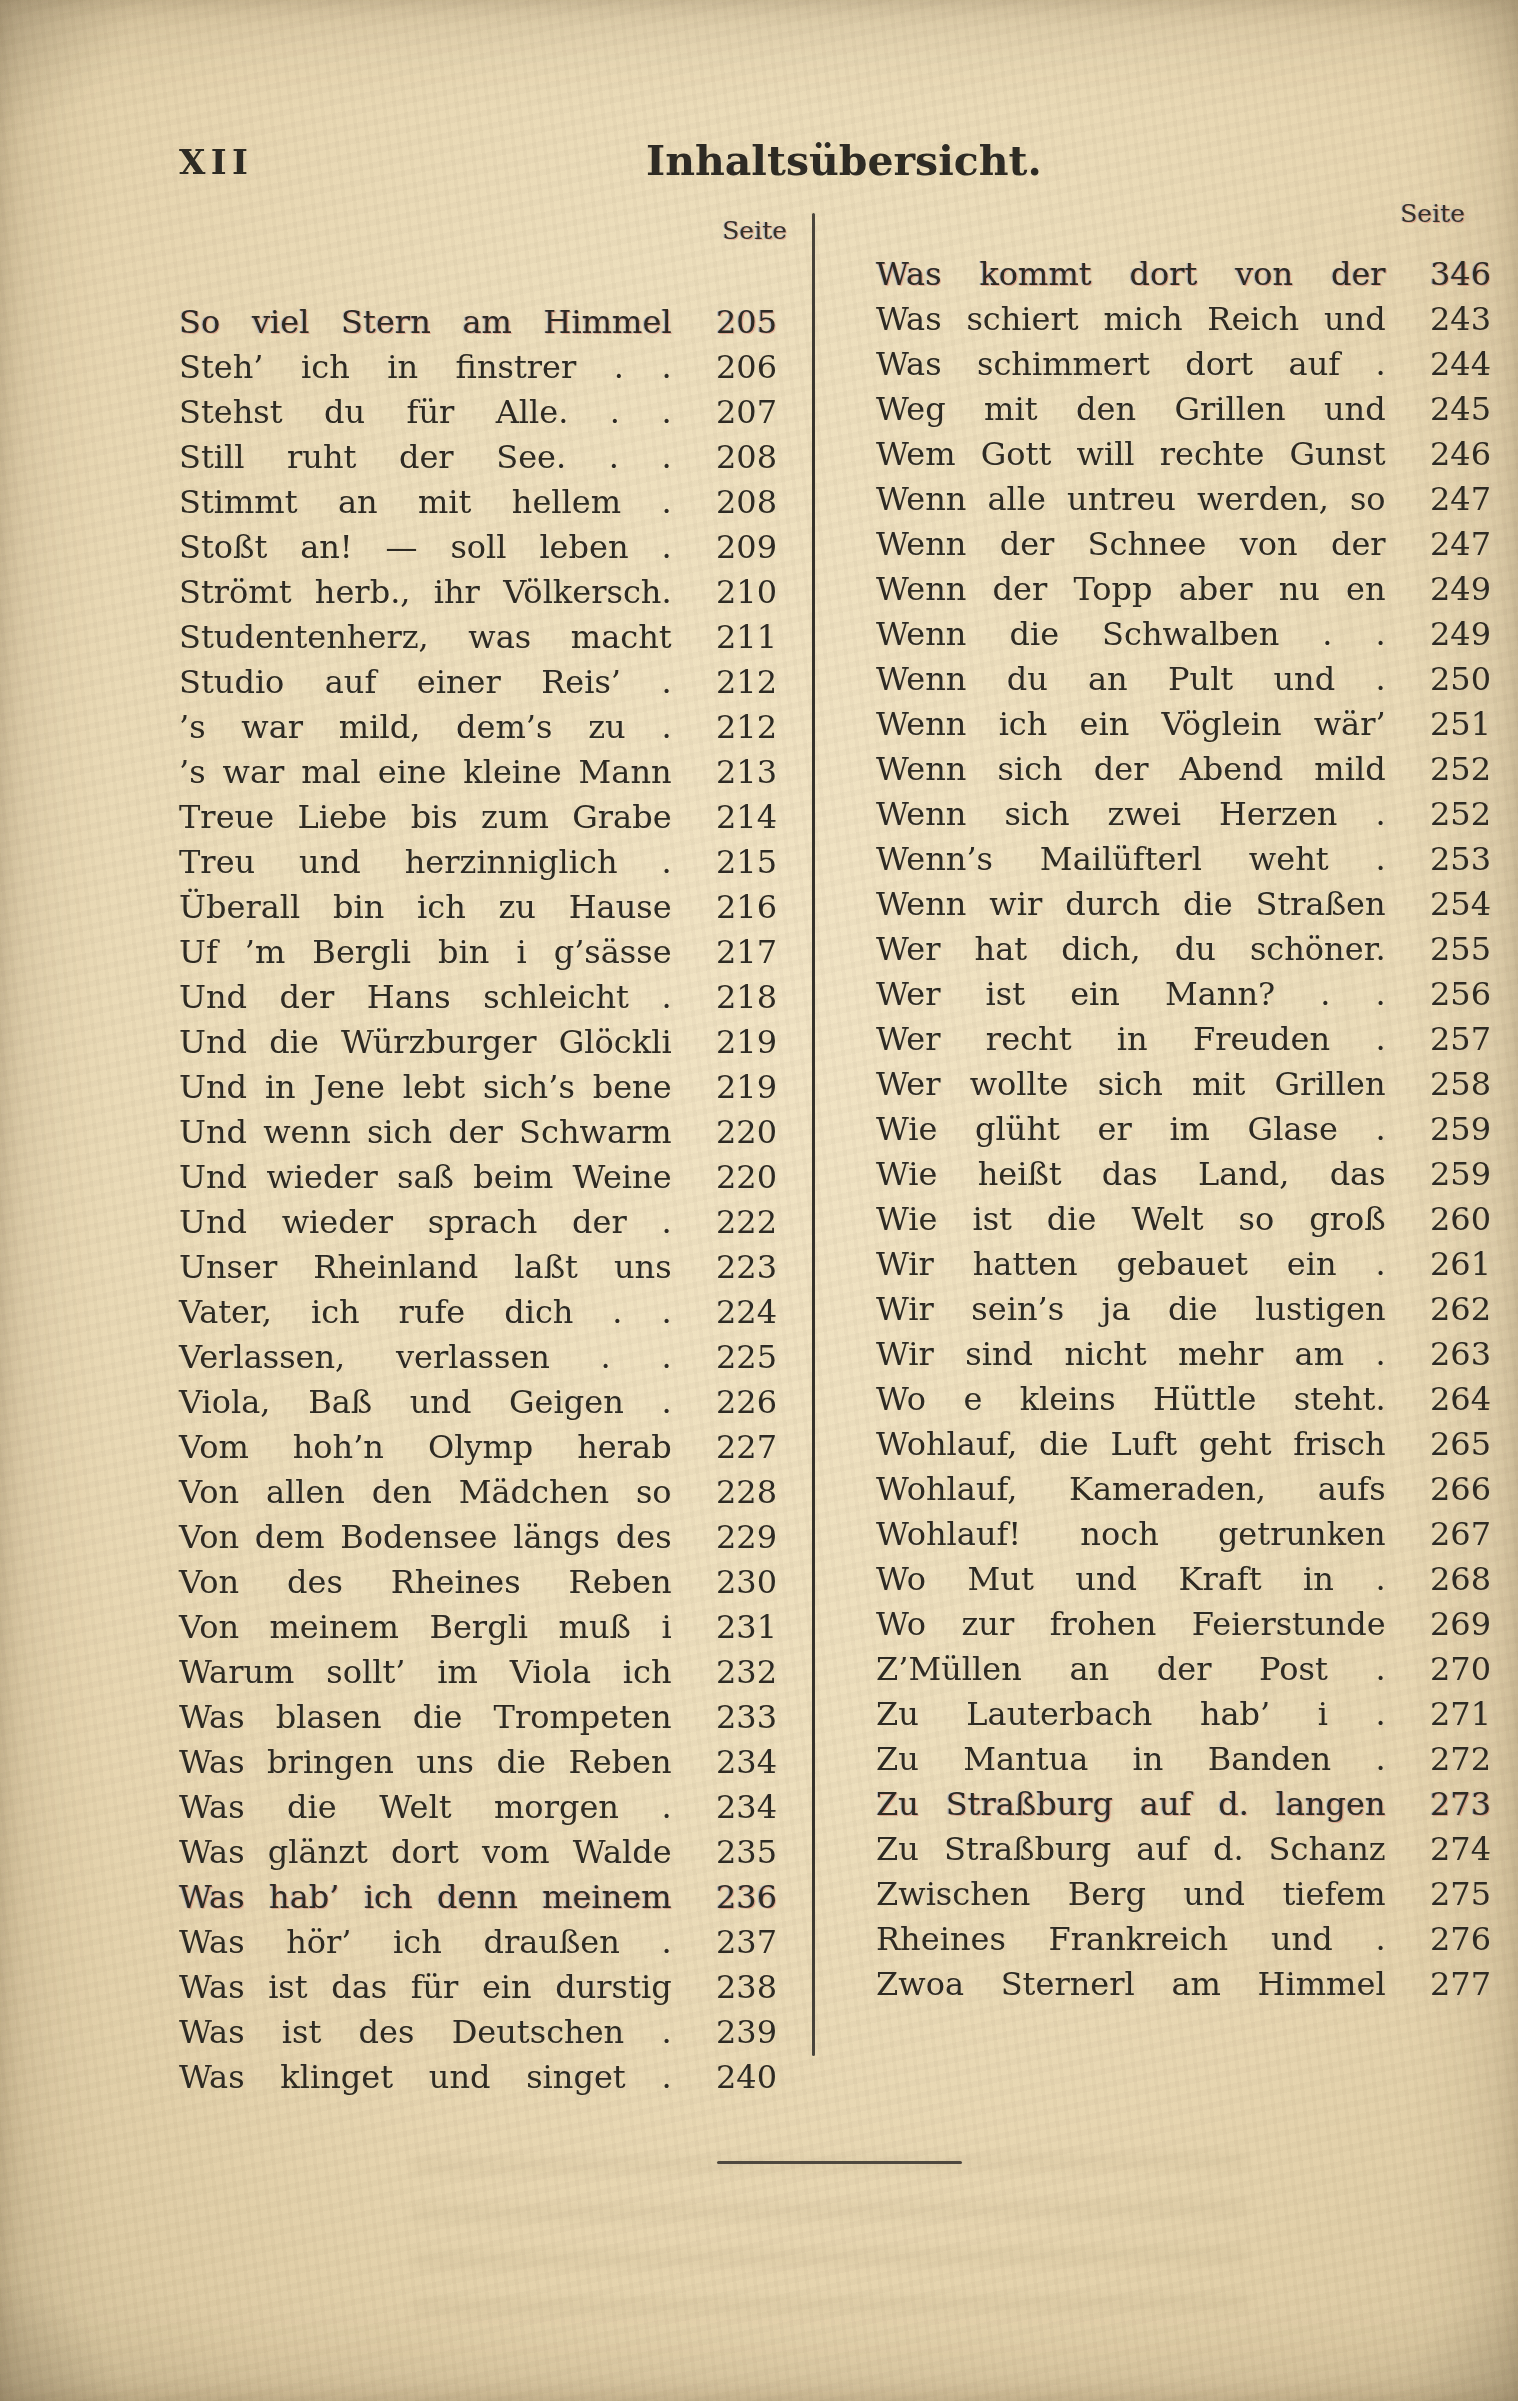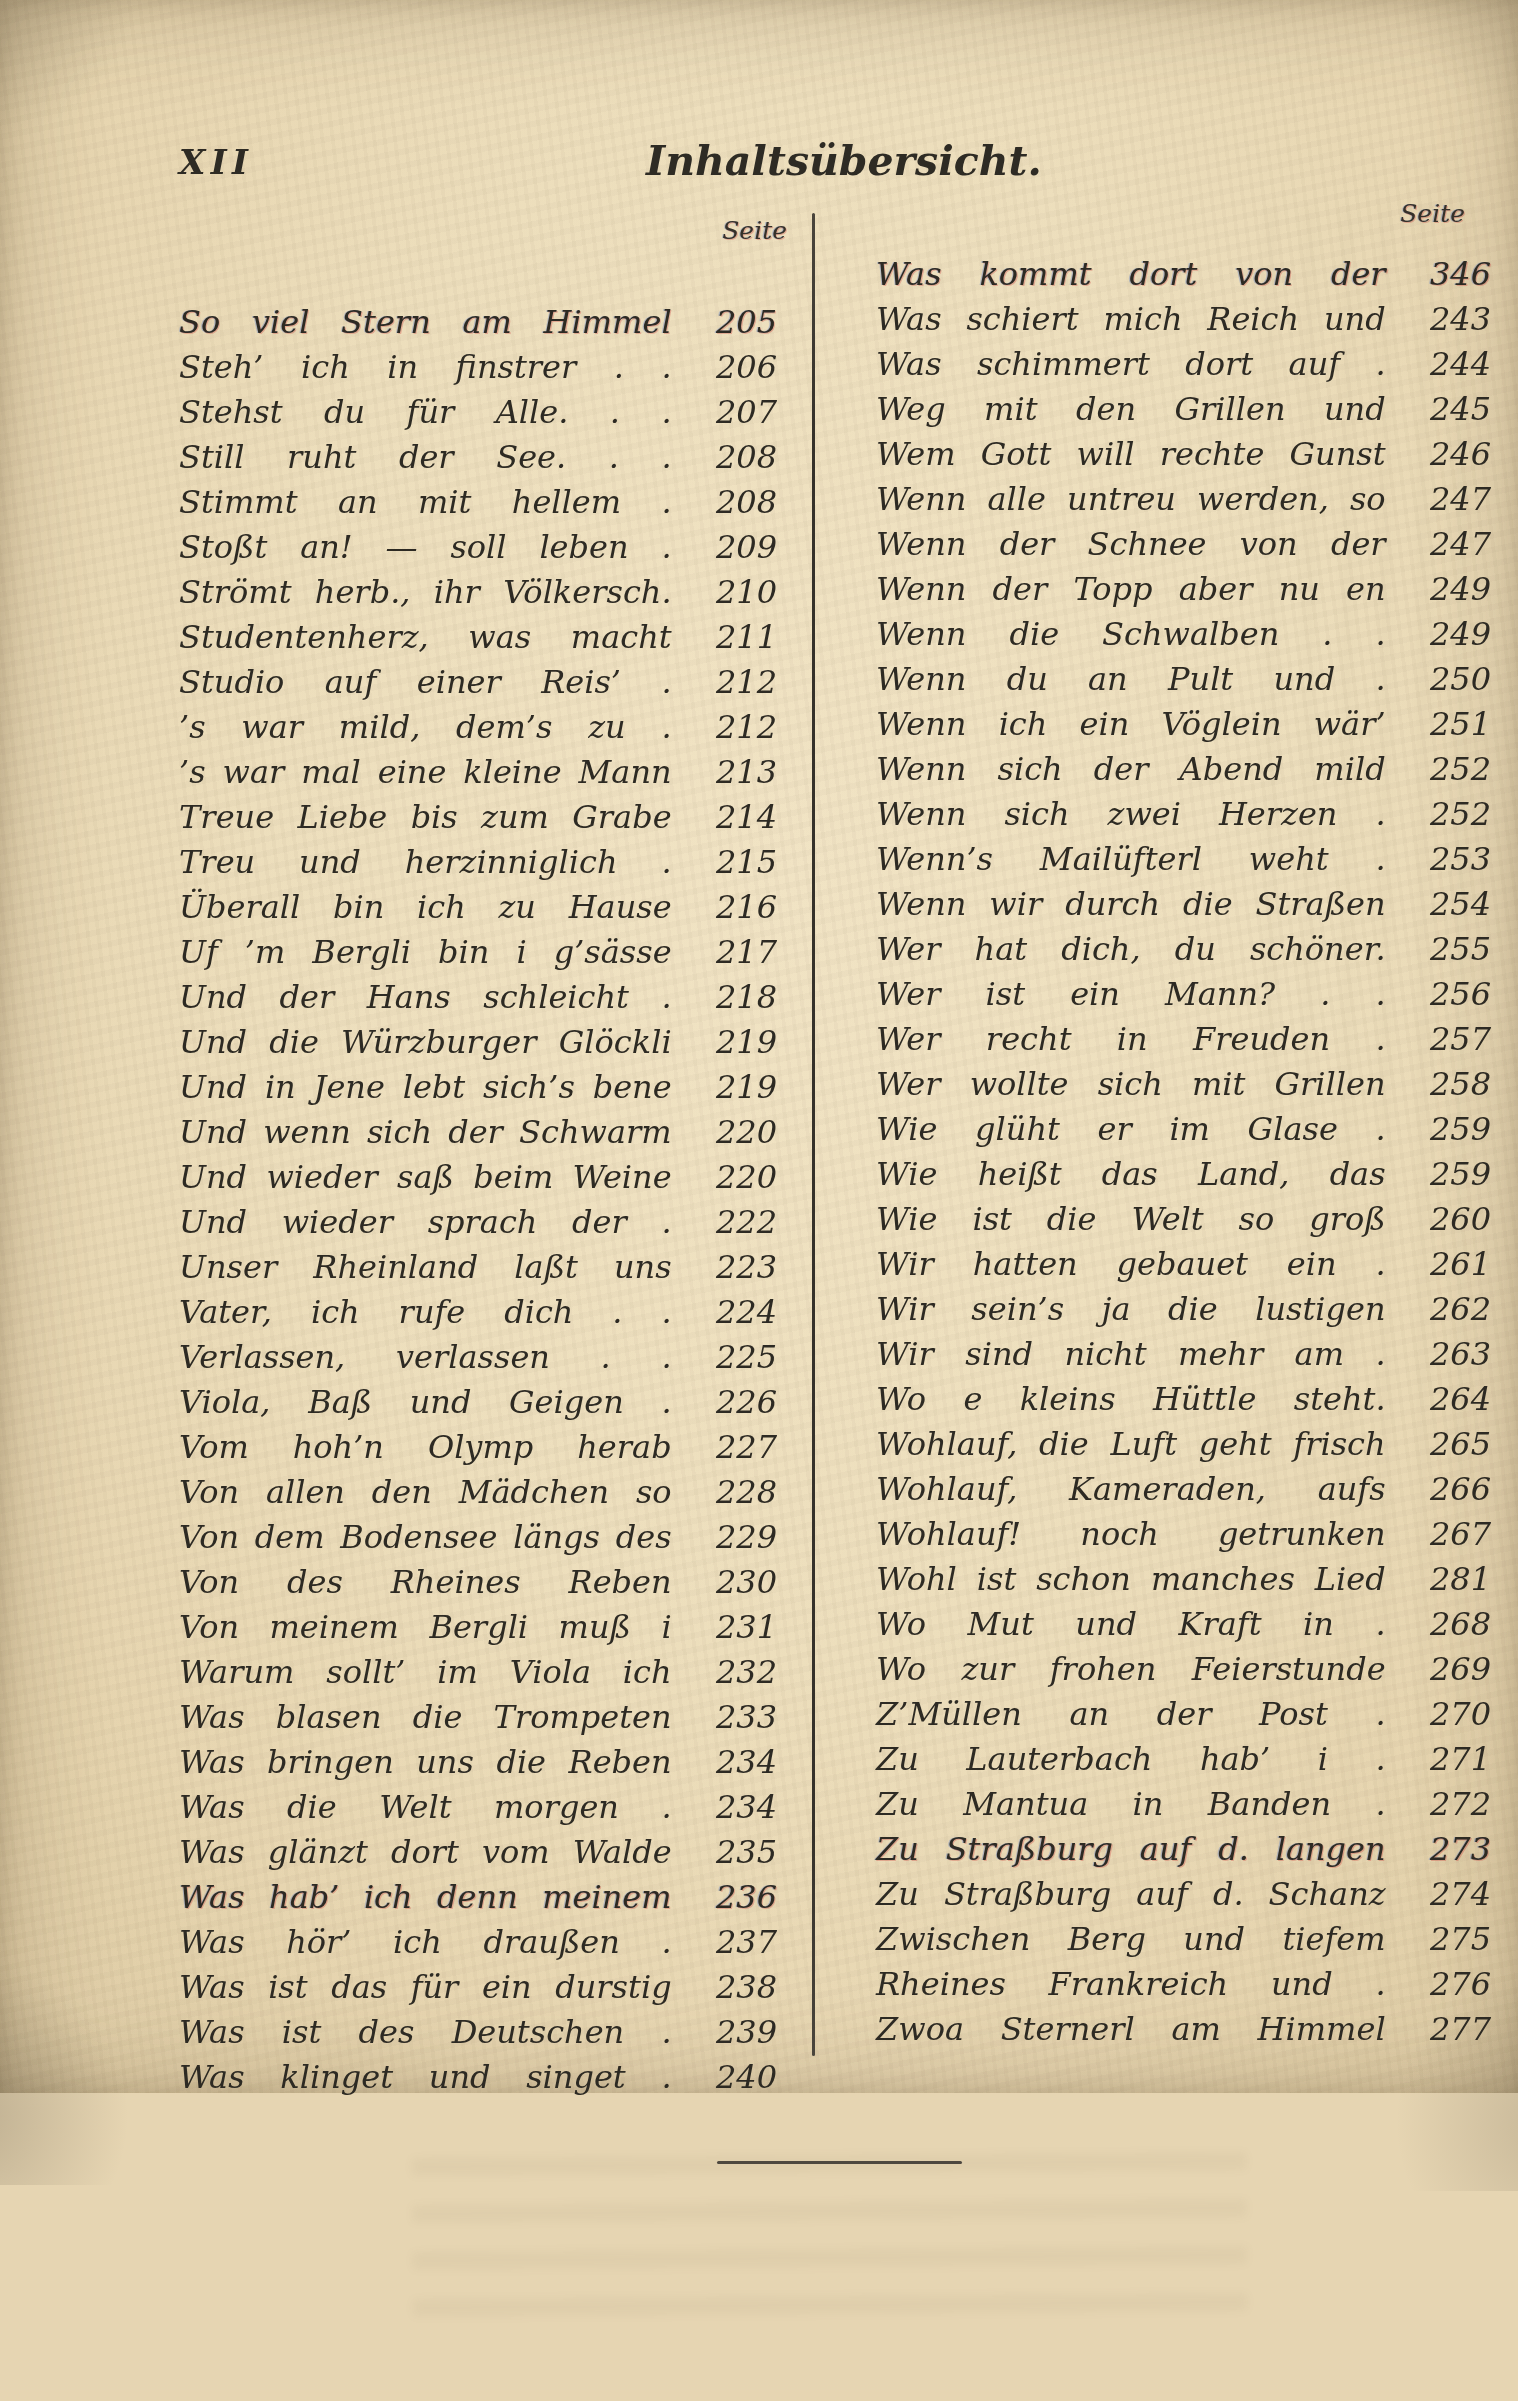--- a/index.html
+++ b/index.html
@@ -4,25 +4,24 @@
 <title>Inhaltsübersicht</title>
 <style>
   html,body{margin:0;padding:0;}
   body{
     width:1519px;height:2401px;
     background:#e6d5b2;
     font-family:"DejaVu Serif","Liberation Serif",serif;
     overflow:hidden;
   }
   .page{
-    position:relative;width:1519px;height:2093px;
+    position:relative;width:1519px;height:2401px;
     background:
       radial-gradient(ellipse 1193px 1736px at 52% 42%, #f1e4c6 0%, #eddfbe 45%, #e7d6b2 72%, #dfcda7 90%, #d5c49e 100%);
     color:#2d2a23;
-    font-style:italic;
   }
   
   .page::before{
     content:"";position:absolute;inset:0;pointer-events:none;
     background:
       repeating-linear-gradient(83deg, rgba(120,95,55,.035) 0 3.8px, rgba(255,250,230,.04) 3.8px 10.3px),
       repeating-linear-gradient(-12deg, rgba(110,90,50,.03) 0 6px, rgba(255,248,225,.035) 6px 14px);
     mix-blend-mode:multiply;
   }
   
@@ -371,24 +370,20 @@
       </div>
       <div class="row">
         <span class="t">Wohlauf, Kameraden, aufs</span>
         <span class="p">266</span>
       </div>
       <div class="row">
         <span class="t">Wohlauf! noch getrunken</span>
         <span class="p">267</span>
       </div>
       <div class="row">
-        <span class="t">Wohl ist schon manches Lied</span>
-        <span class="p">281</span>
-      </div>
-      <div class="row">
         <span class="t">Wo Mut und Kraft in .</span>
         <span class="p">268</span>
       </div>
       <div class="row">
         <span class="t">Wo zur frohen Feierstunde</span>
         <span class="p">269</span>
       </div>
       <div class="row">
         <span class="t">Z’Müllen an der Post .</span>
         <span class="p">270</span>

